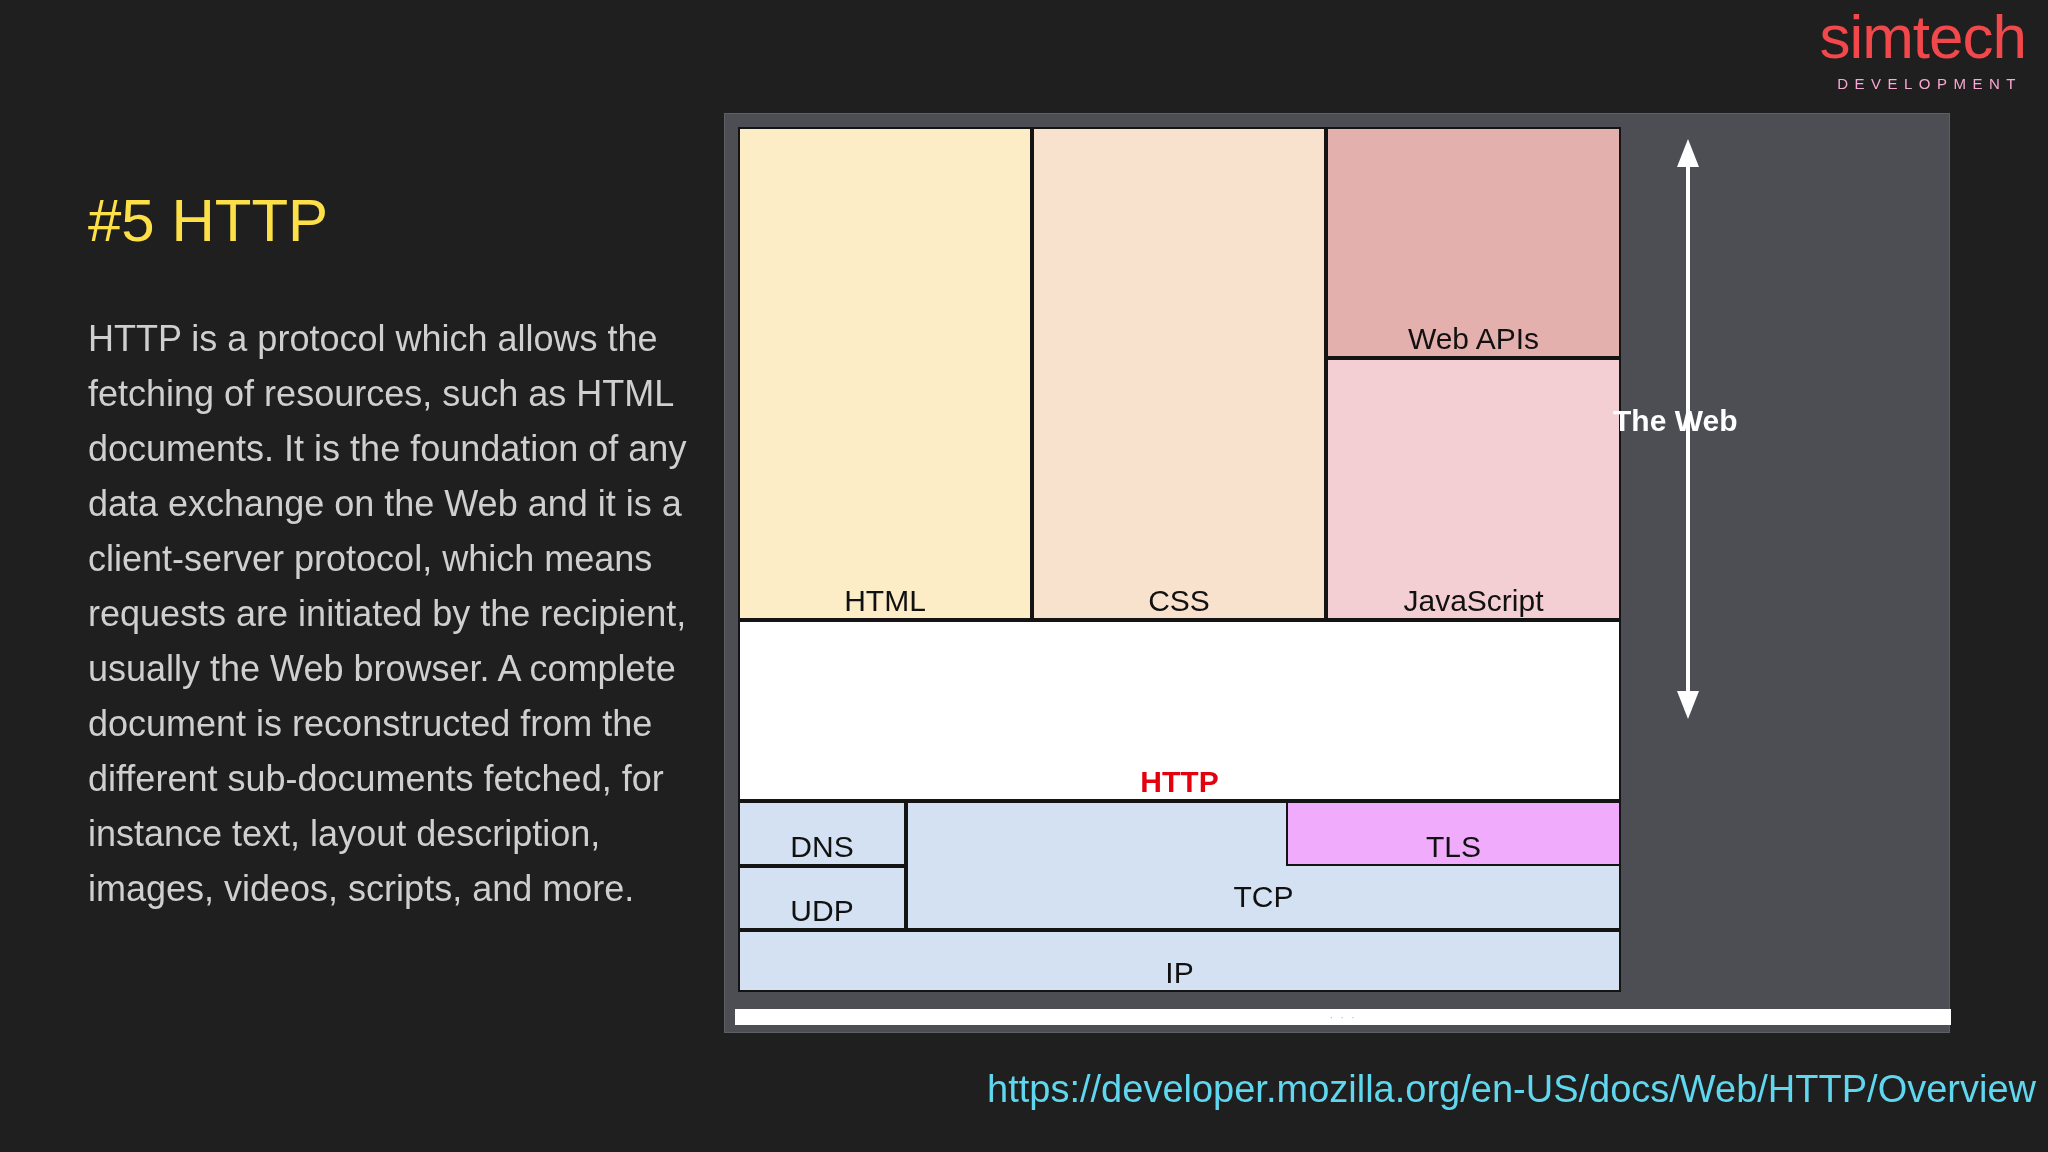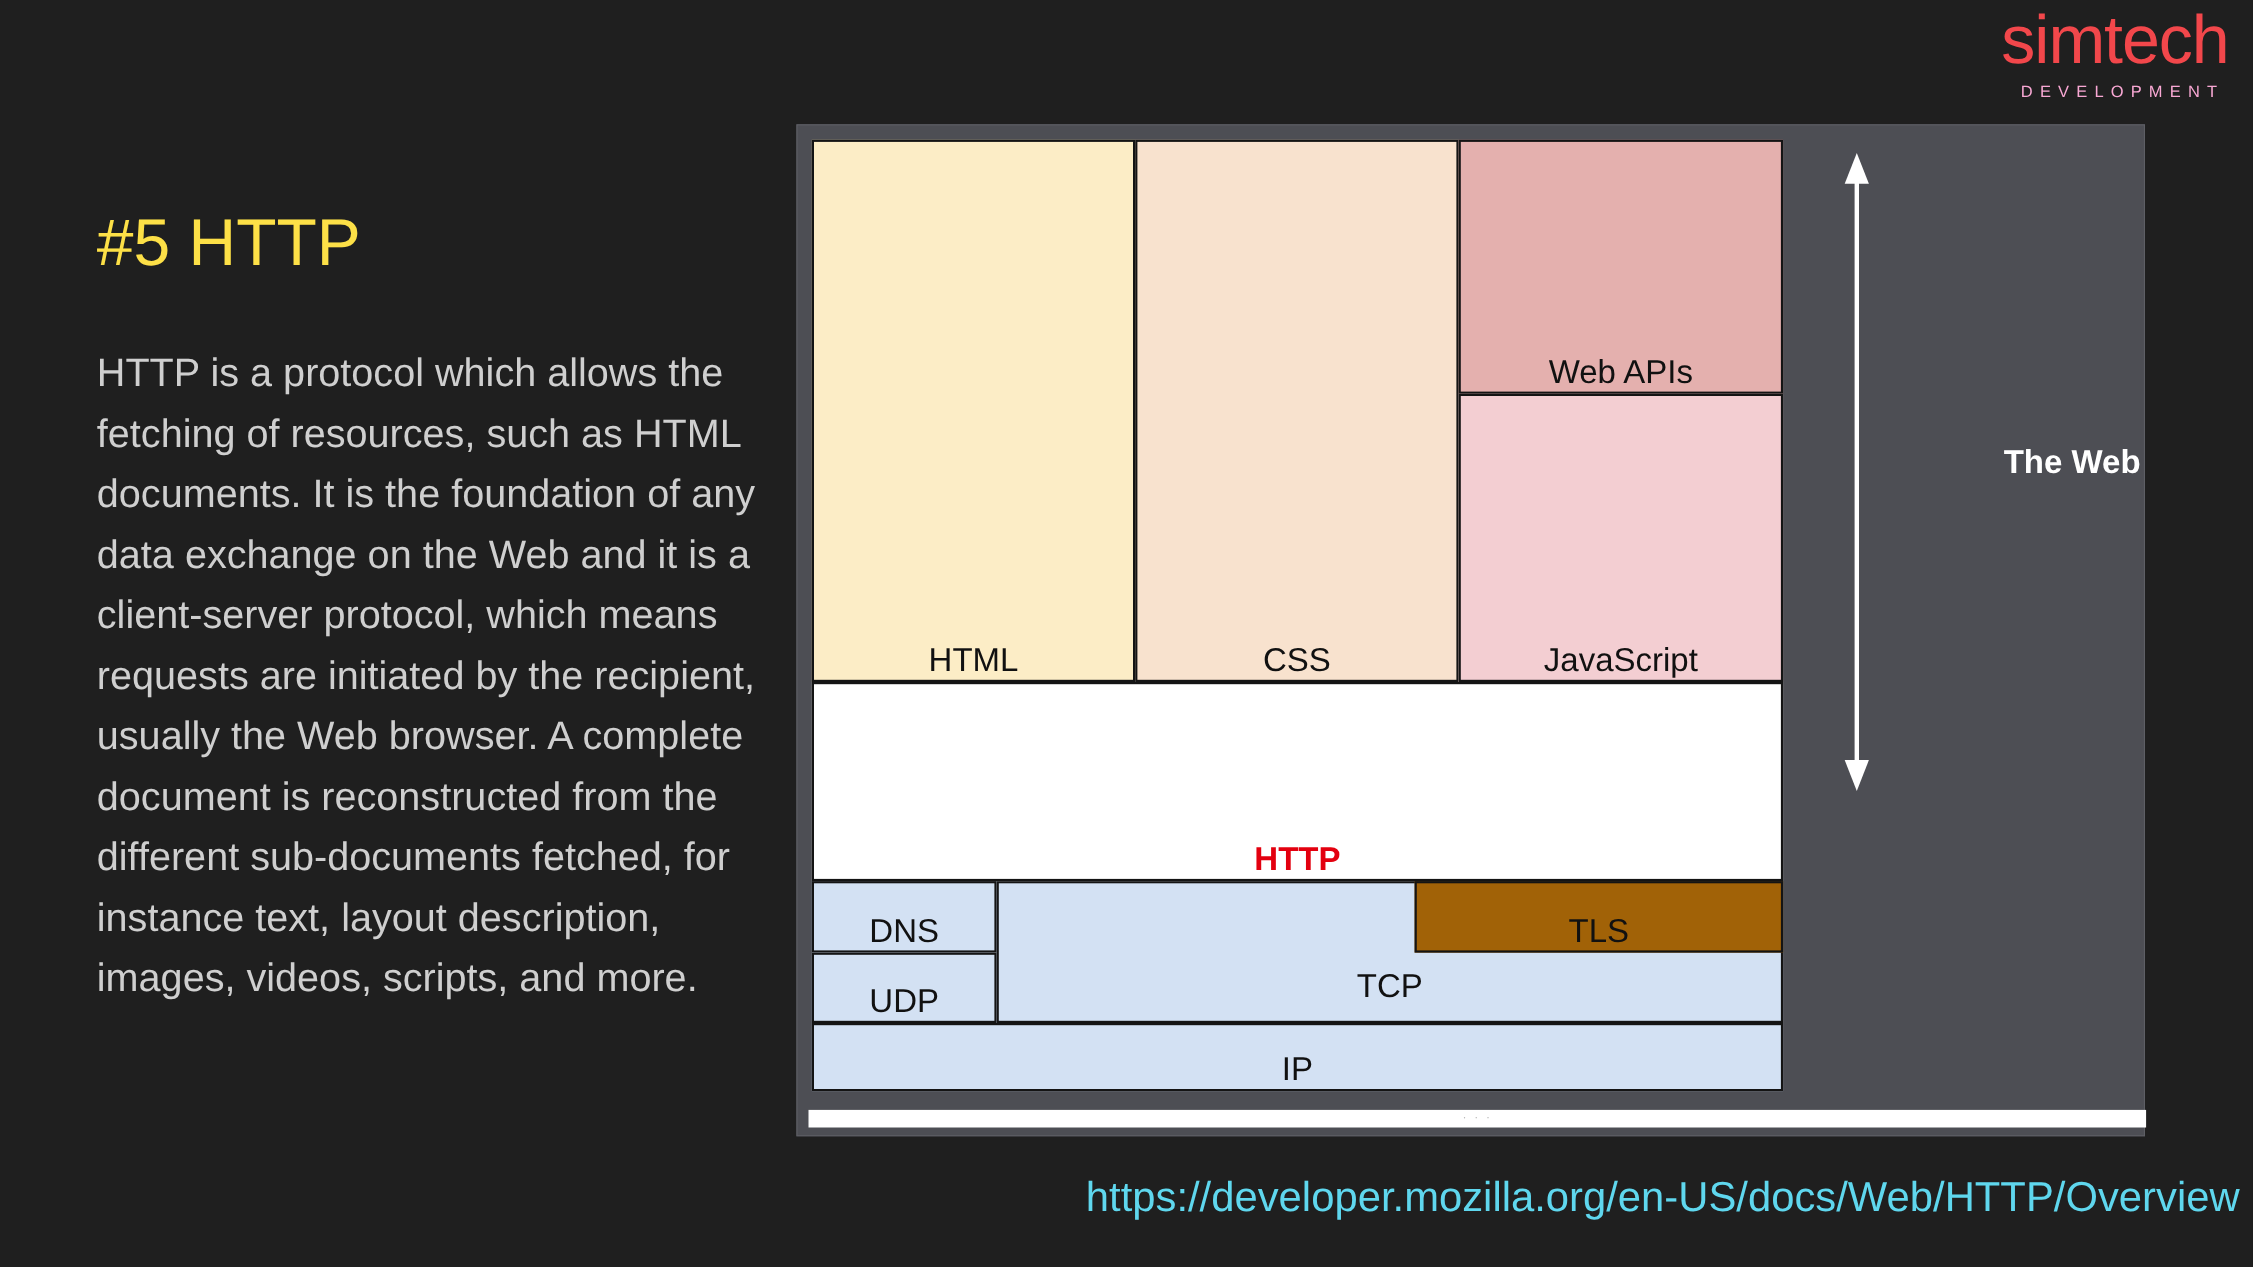--- a/index.html
+++ b/index.html
@@ -107,21 +107,21 @@
     font-weight: bold;
     color: #e3000f;
     font-size: 30px;
   }
 
   
   .box-dns  { left: 8px;   top: 682px; width: 168px; height: 65px;  background: #d3e1f3; }
   .box-udp  { left: 8px;   top: 747px; width: 168px; height: 64px;  background: #d3e1f3; }
   .box-tcp  { left: 176px; top: 682px; width: 715px; height: 129px; background: #d3e1f3;
               align-items: flex-end; padding-bottom: 14px; }
-  .box-tls  { left: 556px; top: 682px; width: 335px; height: 65px;  background: #a16207; }
+  .box-tls  { left: 556px; top: 682px; width: 335px; height: 65px;  background: #f0abfc; }
   .box-ip   { left: 8px;   top: 811px; width: 883px; height: 62px;  background: #d3e1f3; }
 
   
   .img-footer {
     position: absolute;
     left: 5px;
     bottom: 4px;
     width: 1216px;
     height: 16px;
     background: #ffffff;
@@ -133,24 +133,24 @@
     transform: translate(-50%, -50%);
     font-size: 11px;
     color: #b9b9b9;
     letter-spacing: 2px;
     line-height: 1;
   }
 
   
   .web-label {
     position: absolute;
-    left: 920px;
+    left: 883px;
     top: 285px;
     width: 296px;
-    text-align: right;
+    text-align: left;
     font-size: 30px;
     font-weight: bold;
     color: #ffffff;
   }
   .web-arrow {
     position: absolute;
     left: 945px;
     top: 18px;
     width: 26px;
     height: 584px;

